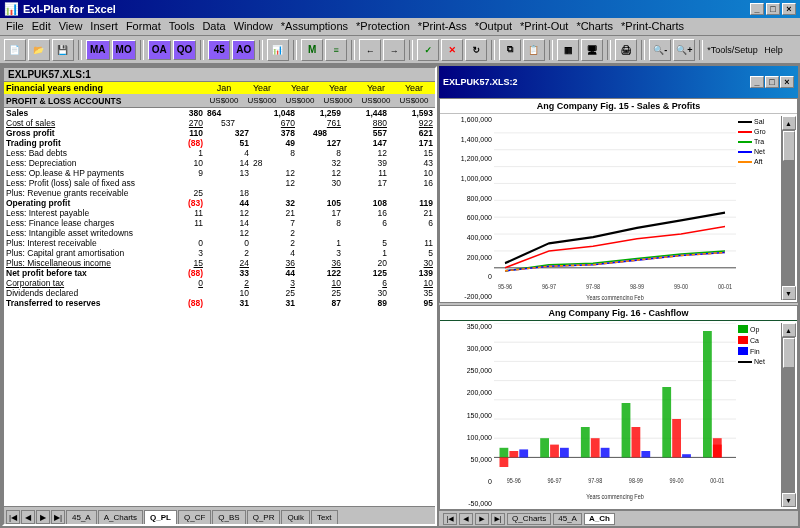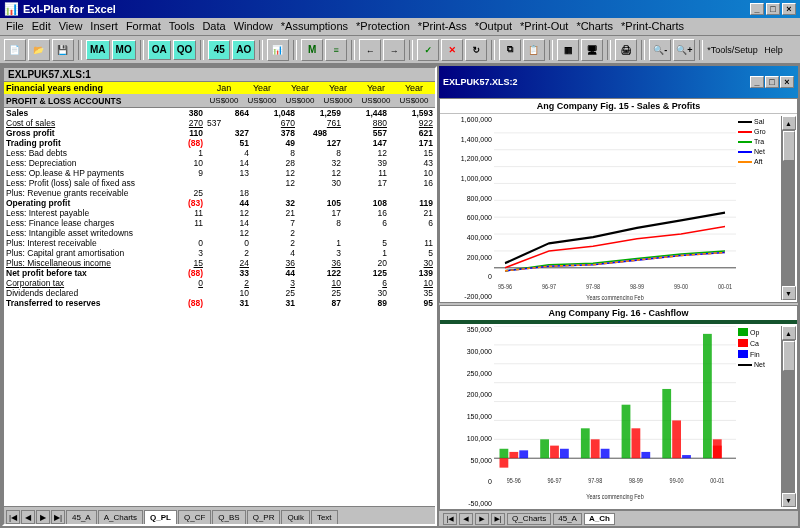--- a/index.html
+++ b/index.html
@@ -60,21 +60,21 @@
       background: #c0c0c0;
       border: 1px solid; border-color: #fff #808080 #808080 #fff;
       width: 22px; height: 22px;
       display: flex; align-items: center; justify-content: center;
       cursor: pointer;
       font-size: 9px;
       font-weight: bold;
     }
     .tb-sep { width: 4px; height: 20px; border-left: 1px solid #808080; border-right: 1px solid #fff; margin: 0 2px; }
     .tb-text-btn {
-      background: #5eead4;
+      background: #8b5cf6;
       border: 1px solid; border-color: #fff #808080 #808080 #fff;
       padding: 2px 3px;
       height: 20px;
       font-size: 10px;
       font-weight: bold;
       display: flex; align-items: center; justify-content: center;
       cursor: pointer;
       min-width: 22px;
     }
 
@@ -293,31 +293,31 @@
         <span style="font-size:8px; min-width:38px; text-align:center;">US$000</span>
       </div>
 
       <div style="overflow-y:auto; flex:1;">
         <table style="width:100%; border-collapse:collapse; font-size:8.5px;">
 
           <tbody>
               <tr style="font-weight:bold;">
             <td style="padding:0 2px; width:155px;">Sales</td>
             <td style="text-align:right; min-width:38px; padding:0 2px;">380</td>
-            <td style="text-align:right; min-width:38px; padding:0 2px;">864</td>
+            <td style="min-width:38px; padding:0 2px;">864</td>
             <td style="text-align:right; min-width:38px; padding:0 2px;">1,048</td>
             <td style="text-align:right; min-width:38px; padding:0 2px;">1,259</td>
             <td style="text-align:right; min-width:38px; padding:0 2px;">1,448</td>
             <td style="text-align:right; min-width:38px; padding:0 2px;">1,593</td>
           </tr>
 
           <tr>
             <td style="padding:0 2px; text-decoration:underline;">Cost of sales</td>
             <td style="text-align:right; text-decoration:underline; padding:0 2px;">270</td>
-            <td style="text-align:left; padding:0 2px;">537</td>
+            <td style="text-align:center; padding:0 2px;">537</td>
             <td style="text-align:right; text-decoration:underline; padding:0 2px;">670</td>
             <td style="text-align:right; text-decoration:underline; padding:0 2px;">761</td>
             <td style="text-align:right; text-decoration:underline; padding:0 2px;">880</td>
             <td style="text-align:right; text-decoration:underline; padding:0 2px;">922</td>
           </tr>
 
           <tr style="font-weight:bold;">
             <td style="padding:0 2px;">Gross profit</td>
             <td style="text-align:right; padding:0 2px;">110</td>
             <td style="text-align:right; padding:0 2px;">327</td>
@@ -345,21 +345,21 @@
             <td style="text-align:right; padding:0 2px;">8</td>
             <td style="text-align:right; padding:0 2px;">8</td>
             <td style="text-align:right; padding:0 2px;">12</td>
             <td style="text-align:right; padding:0 2px;">15</td>
           </tr>
 
           <tr>
             <td style="padding:0 2px;">Less: Depreciation</td>
             <td style="text-align:right; padding:0 2px;">10</td>
             <td style="text-align:right; padding:0 2px;">14</td>
-            <td style="text-align:right; padding:0 2px;margin-top:14px;">28</td>
+            <td style="padding:0 2px;margin-top:14px;">28</td>
             <td style="text-align:right; padding:0 2px;">32</td>
             <td style="text-align:right; padding:0 2px;">39</td>
             <td style="text-align:right; padding:0 2px;">43</td>
           </tr>
 
           <tr>
             <td style="padding:0 2px;">Less: Op.lease &amp; HP payments</td>
             <td style="text-align:right; padding:0 2px;">9</td>
             <td style="text-align:right; padding:0 2px;">13</td>
             <td style="text-align:right; padding:0 2px;">12</td>
@@ -609,21 +609,21 @@
           <div class="scroll-btn">▲</div>
           <div class="scroll-track">
             <div class="scroll-thumb"></div>
           </div>
           <div class="scroll-btn">▼</div>
         </div>
       </div>
     </div>
 
     <div style="flex:1; background:white; border:1px solid #808080; display:flex; flex-direction:column; min-height:0;">
-      <div style="text-align:center; font-size:9px; font-weight:bold; padding:2px; border-bottom:4px solid #14532d;">Ang Company    Fig. 16 - Cashflow</div>
+      <div style="text-align:center; font-size:9px; font-weight:bold; padding:2px; border-bottom:1px solid #14532d;">Ang Company    Fig. 16 - Cashflow</div>
       <div style="display:flex; flex:1; padding:2px; min-height:0;">
 
         <div style="display:flex; flex-direction:column; justify-content:space-between; font-size:7px; text-align:right; width:52px; padding-right:2px; flex-shrink:0;">
           <span>350,000</span>
           <span>300,000</span>
           <span>250,000</span>
           <span>200,000</span>
           <span>150,000</span>
           <span>100,000</span>
           <span>50,000</span>

